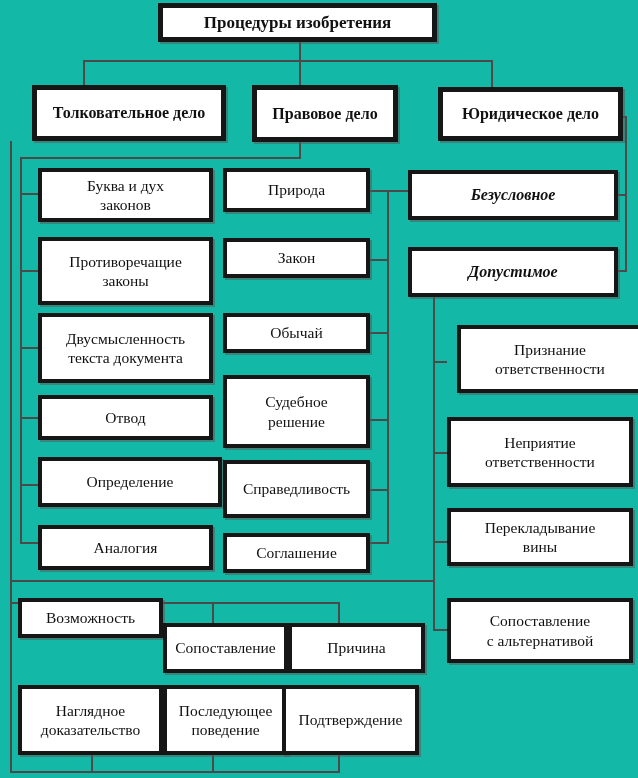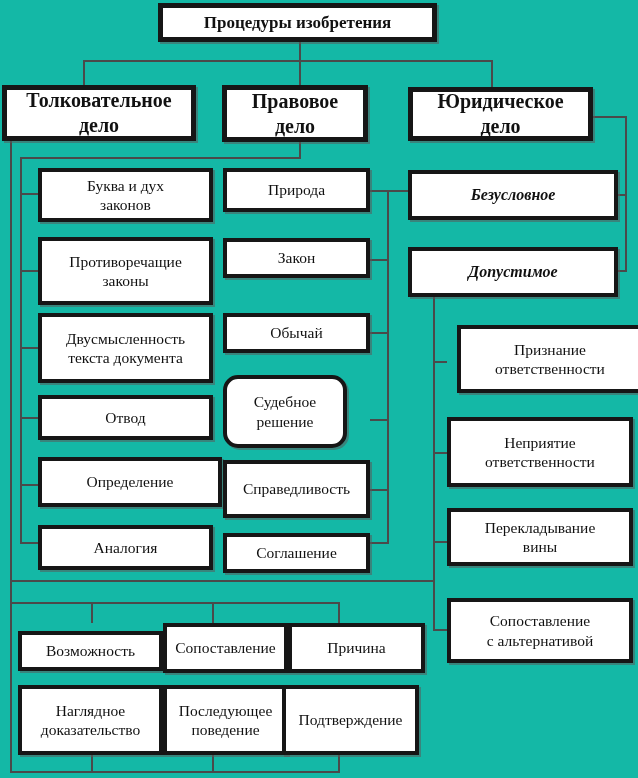--- a/index.html
+++ b/index.html
@@ -18,21 +18,21 @@
     background:#ffffff;
     border:4px solid #161616;
     display:flex;align-items:center;justify-content:center;
     text-align:center;
     white-space:pre-line;
     font-size:15.5px;
     line-height:1.25;
     box-shadow:2px 2px 0 rgba(90,90,90,0.55);
     padding:2px 4px;
   }
-  .hdr{border-width:5px;font-weight:bold;font-size:20px;}
+  .hdr{border-width:5px;font-weight:bold;font-size:16px;margin-left:30px;}
   .title{border-width:5px;font-weight:bold;font-size:17px;}
   .mode{font-weight:bold;font-style:italic;font-size:16px;}
 </style>
 </head>
 <body>
 
 <div class="canvas">
 
   <div class="ln" style="left:299px;top:42px;width:2px;height:18px;"></div>
   <div class="ln" style="left:83px;top:60px;width:410px;height:2px;"></div>
@@ -94,38 +94,38 @@
 законы</div>
   <div class="box" style="left:38px;top:313px;width:175px;height:70px;">Двусмысленность
 текста документа</div>
   <div class="box" style="left:38px;top:395px;width:175px;height:45px;">Отвод</div>
   <div class="box" style="left:38px;top:457px;width:184px;height:50px;">Определение</div>
   <div class="box" style="left:38px;top:525px;width:175px;height:45px;">Аналогия</div>
 
   <div class="box" style="left:223px;top:168px;width:147px;height:44px;">Природа</div>
   <div class="box" style="left:223px;top:238px;width:147px;height:40px;">Закон</div>
   <div class="box" style="left:223px;top:313px;width:147px;height:40px;">Обычай</div>
-  <div class="box" style="left:223px;top:375px;width:124px;height:73px;border-radius:15px;">Судебное
+  <div class="box" style="left:223px;top:375px;width:147px;height:73px;">Судебное
 решение</div>
   <div class="box" style="left:223px;top:460px;width:147px;height:58px;">Справедливость</div>
   <div class="box" style="left:223px;top:533px;width:147px;height:40px;">Соглашение</div>
 
   <div class="box mode" style="left:408px;top:170px;width:210px;height:50px;">Безусловное</div>
   <div class="box mode" style="left:408px;top:247px;width:210px;height:50px;">Допустимое</div>
 
   <div class="box" style="left:447px;top:325px;width:186px;height:68px;margin-left:10px;">Признание
 ответственности</div>
   <div class="box" style="left:447px;top:417px;width:186px;height:70px;">Неприятие
 ответственности</div>
   <div class="box" style="left:447px;top:508px;width:186px;height:58px;">Перекладывание
 вины</div>
   <div class="box" style="left:447px;top:598px;width:186px;height:65px;">Сопоставление
 с альтернативой</div>
 
-  <div class="box" style="left:18px;top:631px;width:145px;height:40px;">Возможность</div>
+  <div class="box" style="left:18px;top:598px;width:145px;height:40px;">Возможность</div>
   <div class="box" style="left:163px;top:623px;width:125px;height:50px;">Сопоставление</div>
   <div class="box" style="left:288px;top:623px;width:137px;height:50px;">Причина</div>
 
   <div class="box" style="left:18px;top:685px;width:145px;height:70px;">Наглядное
 доказательство</div>
   <div class="box" style="left:163px;top:685px;width:125px;height:70px;">Последующее
 поведение</div>
   <div class="box" style="left:282px;top:685px;width:137px;height:70px;">Подтверждение</div>
 
 </div>

